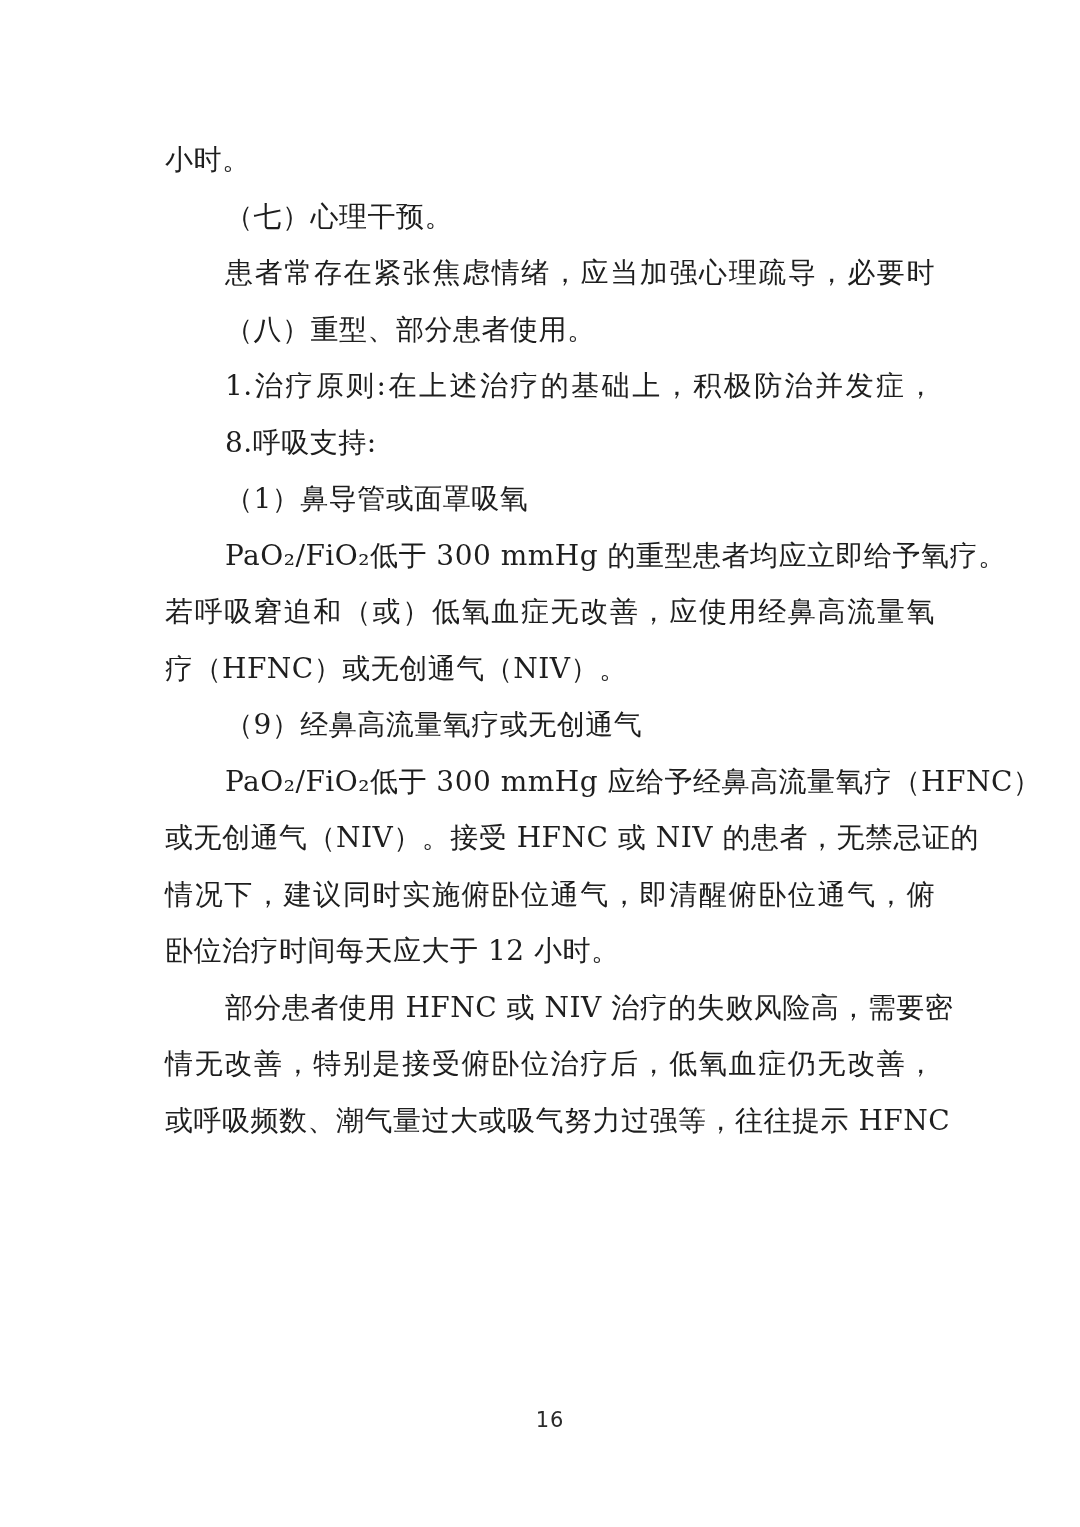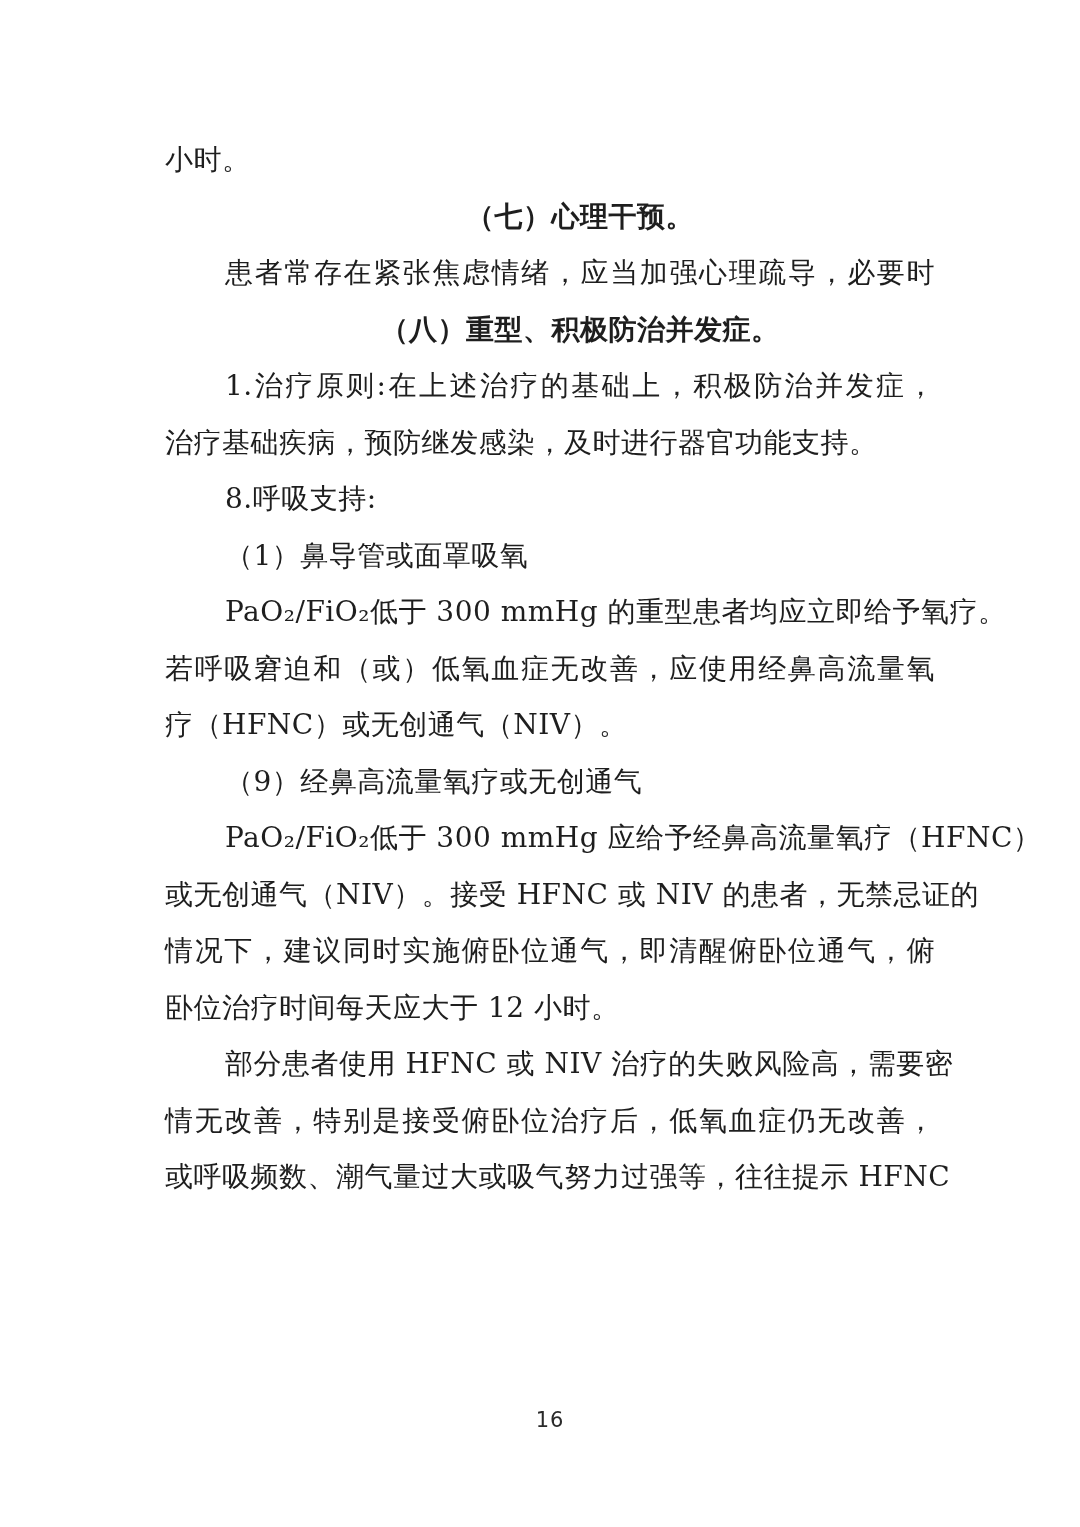--- a/index.html
+++ b/index.html
@@ -25,21 +25,21 @@
   }
   .ln {
     font-size: 28px;
     line-height: 56.5px;
     height: 56.5px;
     white-space: nowrap;
     letter-spacing: 0.5px;
     text-align: left;
   }
   .ind { text-indent: 60px; }
-  .hd  { font-weight: 700; text-align: center; }
+  .hd  { font-weight: 400; }
   .j   {
     text-align: justify;
     text-align-last: justify;
     text-justify: inter-character;
   }
   .footer {
     position: absolute;
     left: 0;
     top: 1408px;
     width: 100%;
@@ -51,23 +51,22 @@
   }
 </style>
 </head>
 <body>
 
 <div class="page">
   <div class="content">
     <div class="ln">小时。</div>
     <div class="ln ind hd">（七）心理干预。</div>
     <div class="ln ind j">患者常存在紧张焦虑情绪，应当加强心理疏导，必要时</div>
-    <div class="ln ind hd">（八）重型、积极防治并发症。</div>
+    <div class="ln ind hd">（八）重型、部分患者使用。</div>
     <div class="ln ind j">1.治疗原则:在上述治疗的基础上，积极防治并发症，</div>
-    <div class="ln">治疗基础疾病，预防继发感染，及时进行器官功能支持。</div>
     <div class="ln ind">8.呼吸支持:</div>
     <div class="ln ind">（1）鼻导管或面罩吸氧</div>
     <div class="ln ind j">PaO₂/FiO₂低于 300 mmHg 的重型患者均应立即给予氧疗。</div>
     <div class="ln j">若呼吸窘迫和（或）低氧血症无改善，应使用经鼻高流量氧</div>
     <div class="ln">疗（HFNC）或无创通气（NIV）。</div>
     <div class="ln ind">（9）经鼻高流量氧疗或无创通气</div>
     <div class="ln ind j">PaO₂/FiO₂低于 300 mmHg 应给予经鼻高流量氧疗（HFNC）</div>
     <div class="ln j">或无创通气（NIV）。接受 HFNC 或 NIV 的患者，无禁忌证的</div>
     <div class="ln j">情况下，建议同时实施俯卧位通气，即清醒俯卧位通气，俯</div>
     <div class="ln">卧位治疗时间每天应大于 12 小时。</div>

